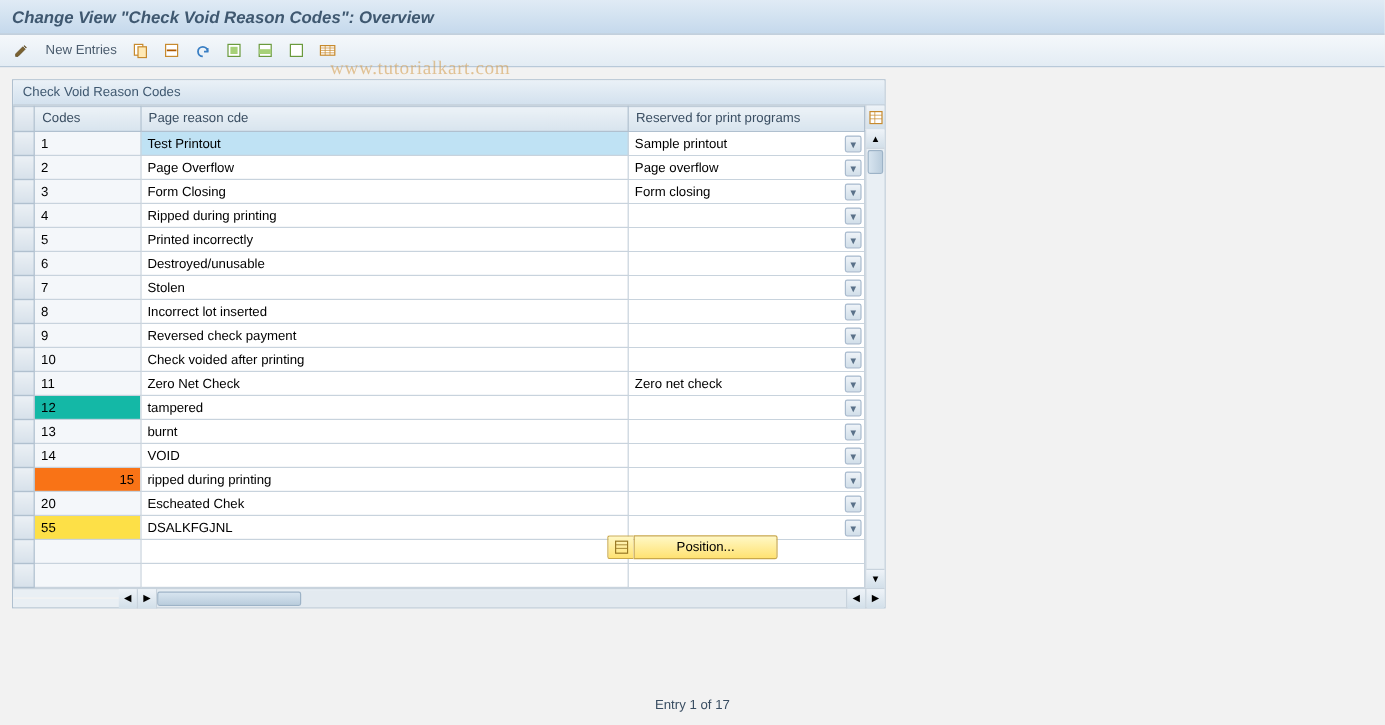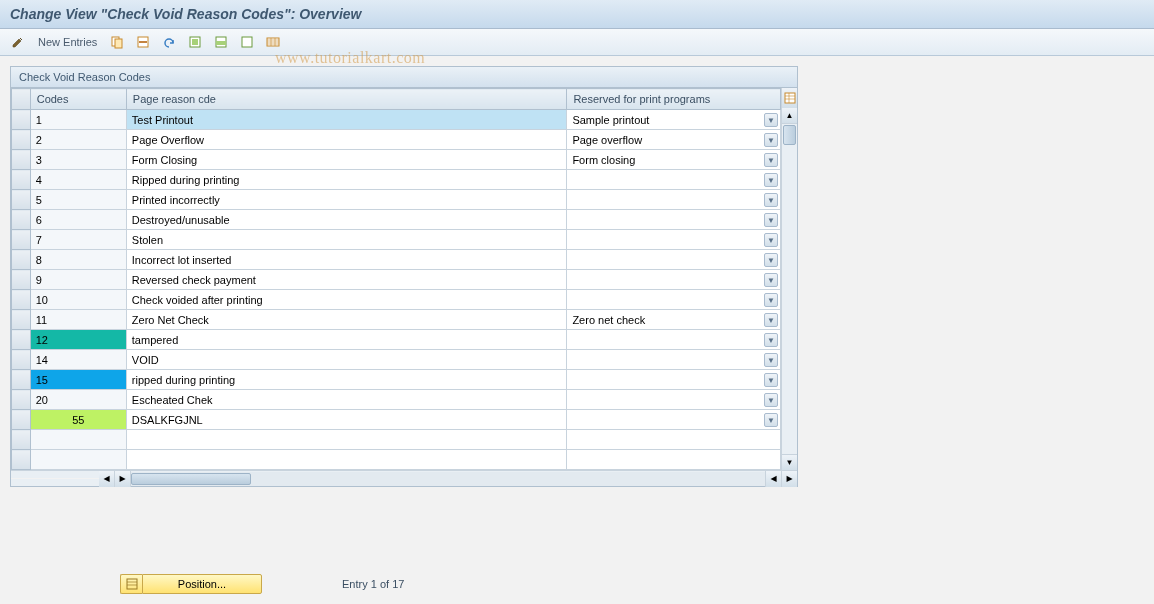--- a/index.html
+++ b/index.html
@@ -59,21 +59,21 @@
       font-family: Georgia, serif;
       margin-top: 16px;
     }
     .content {
       padding: 10px;
       background: #f2f2f2;
     }
     .grid-wrap {
       border: 1px solid #b0c0cf;
       background: #fff;
-      width: 788px;
+      width: 728px;
     }
     .grid-title {
       background: linear-gradient(to bottom, #eaf1f7, #d3e1ee);
       padding: 4px 8px;
       font-size: 11px;
       color: #3f5870;
       border-bottom: 1px solid #b0c0cf;
     }
     .grid-body {
       position: relative;
@@ -180,21 +180,22 @@
     }
     .hscroll .spacer-left { width: 88px; background:#f2f2f2; border-top:1px solid #f2f2f2;}
     .footer {
       position: absolute;
       bottom: 10px;
       left: 0;
       width: 100%;
       display: flex;
       align-items: center;
       padding: 0 120px;
-      gap: 80px;
+      gap: 116px;
+      flex-direction: column;
     }
     .pos-btn {
       display:flex;
       align-items:center;
       height: 20px;
       cursor:pointer;
     }
     .pos-icon {
       width: 22px; height: 20px;
       background: linear-gradient(to bottom,#fff8c5,#ffe272);
@@ -372,45 +373,53 @@
               <tr>
                 <td class="row-sel"></td>
                 <td class="col-reason" style="background: #14b8a6;">12</td>
                 <td class="col-void">tampered</td>
                 <td class="col-reserved" style="position: relative;">
                   <span class="dd-arrow">▼</span>
                 </td>
               </tr>
               <tr>
                 <td class="row-sel"></td>
+                <td class="col-reason" style="background: rgb(244, 247, 250);">13</td>
+                <td class="col-void">burnt</td>
+                <td class="col-reserved" style="position: relative;">
+                  <span class="dd-arrow">▼</span>
+                </td>
+              </tr>
+              <tr>
+                <td class="row-sel"></td>
                 <td class="col-reason" style="background: rgb(244, 247, 250);">14</td>
                 <td class="col-void">VOID</td>
                 <td class="col-reserved" style="position: relative;">
                   <span class="dd-arrow">▼</span>
                 </td>
               </tr>
               <tr>
                 <td class="row-sel"></td>
-                <td class="col-reason" style="background: #0ea5e9;">15</td>
+                <td class="col-reason" style="background: #f97316; text-align: right;">15</td>
                 <td class="col-void">ripped during printing</td>
                 <td class="col-reserved" style="position: relative;">
                   <span class="dd-arrow">▼</span>
                 </td>
               </tr>
               <tr>
                 <td class="row-sel"></td>
                 <td class="col-reason" style="background: rgb(244, 247, 250);">20</td>
                 <td class="col-void">Escheated Chek</td>
                 <td class="col-reserved" style="position: relative;">
                   <span class="dd-arrow">▼</span>
                 </td>
               </tr>
               <tr>
                 <td class="row-sel"></td>
-                <td class="col-reason" style="background: #bef264; text-align: center;">55</td>
+                <td class="col-reason" style="background: #fde047;">55</td>
                 <td class="col-void">DSALKFGJNL</td>
                 <td class="col-reserved" style="position: relative;">
                   <span class="dd-arrow">▼</span>
                 </td>
               </tr>
               <tr>
                 <td class="row-sel"></td>
                 <td class="col-reason" style="background: rgb(244, 247, 250);"></td>
                 <td class="col-void"></td>
                 <td class="col-reserved" style="position: relative;"></td>

